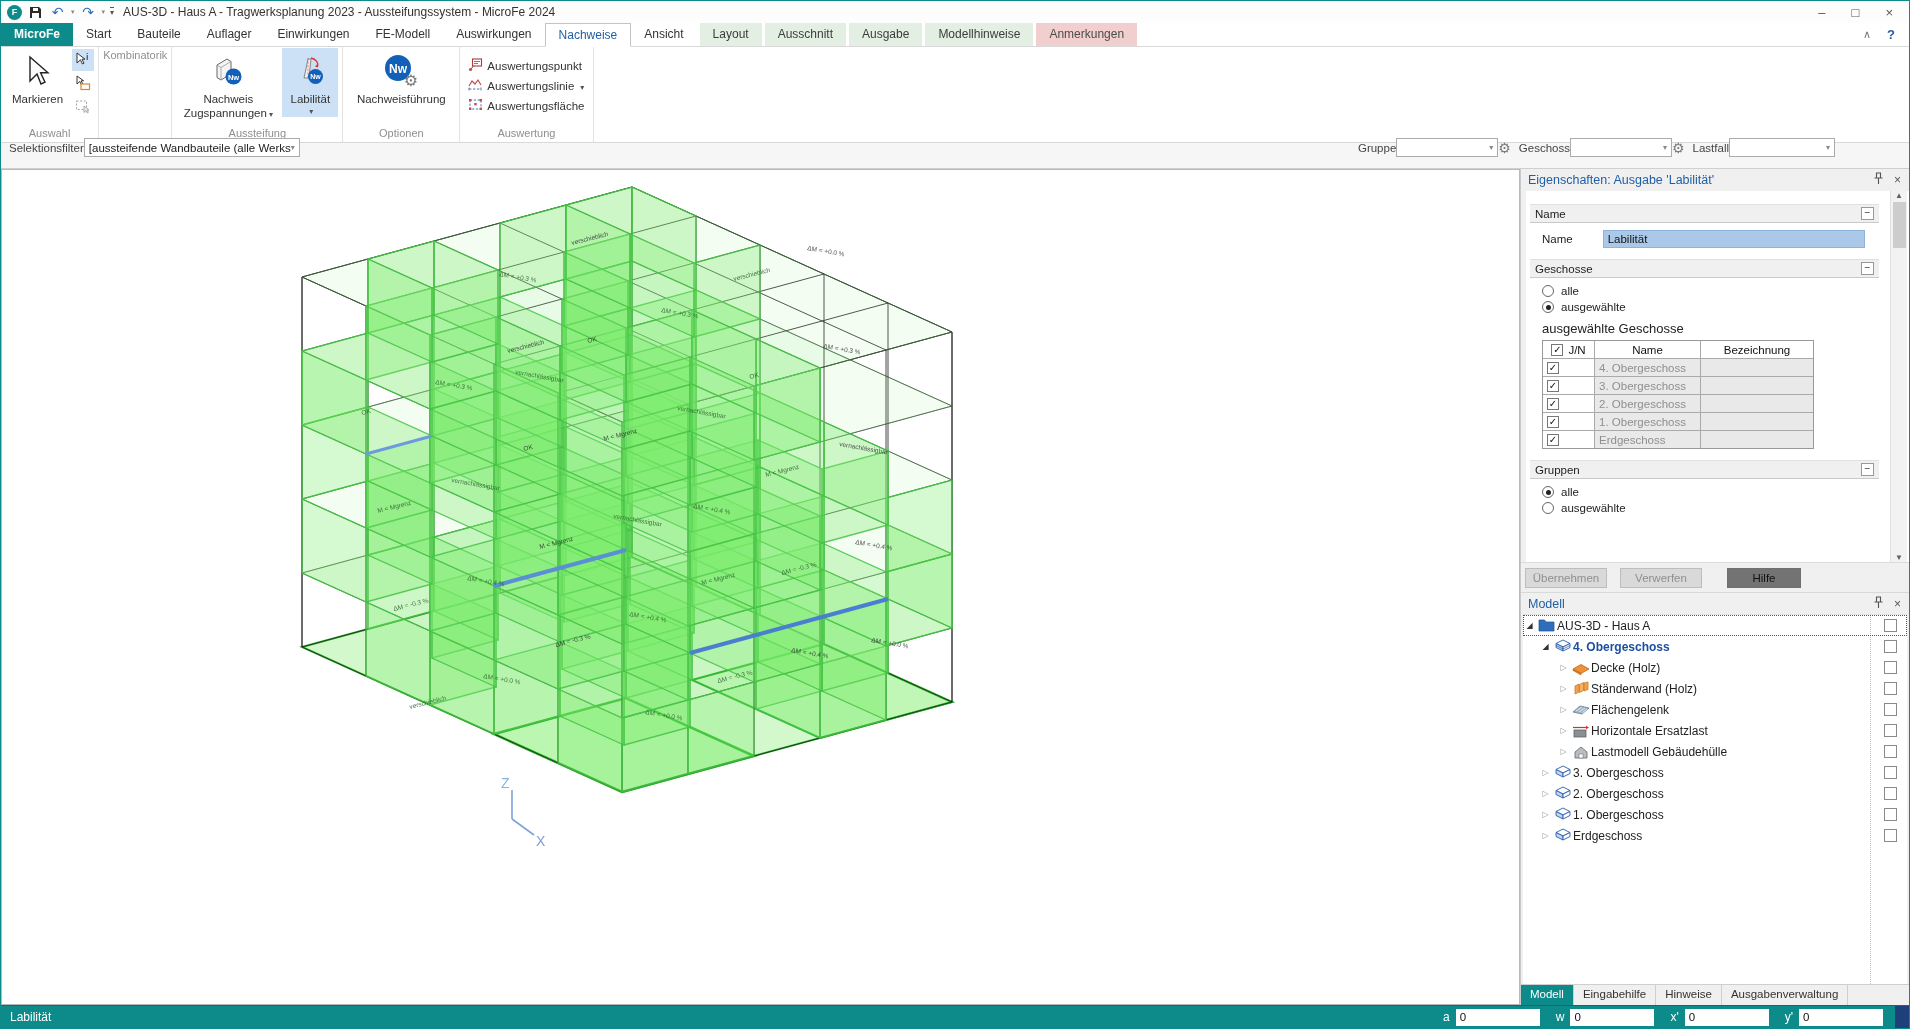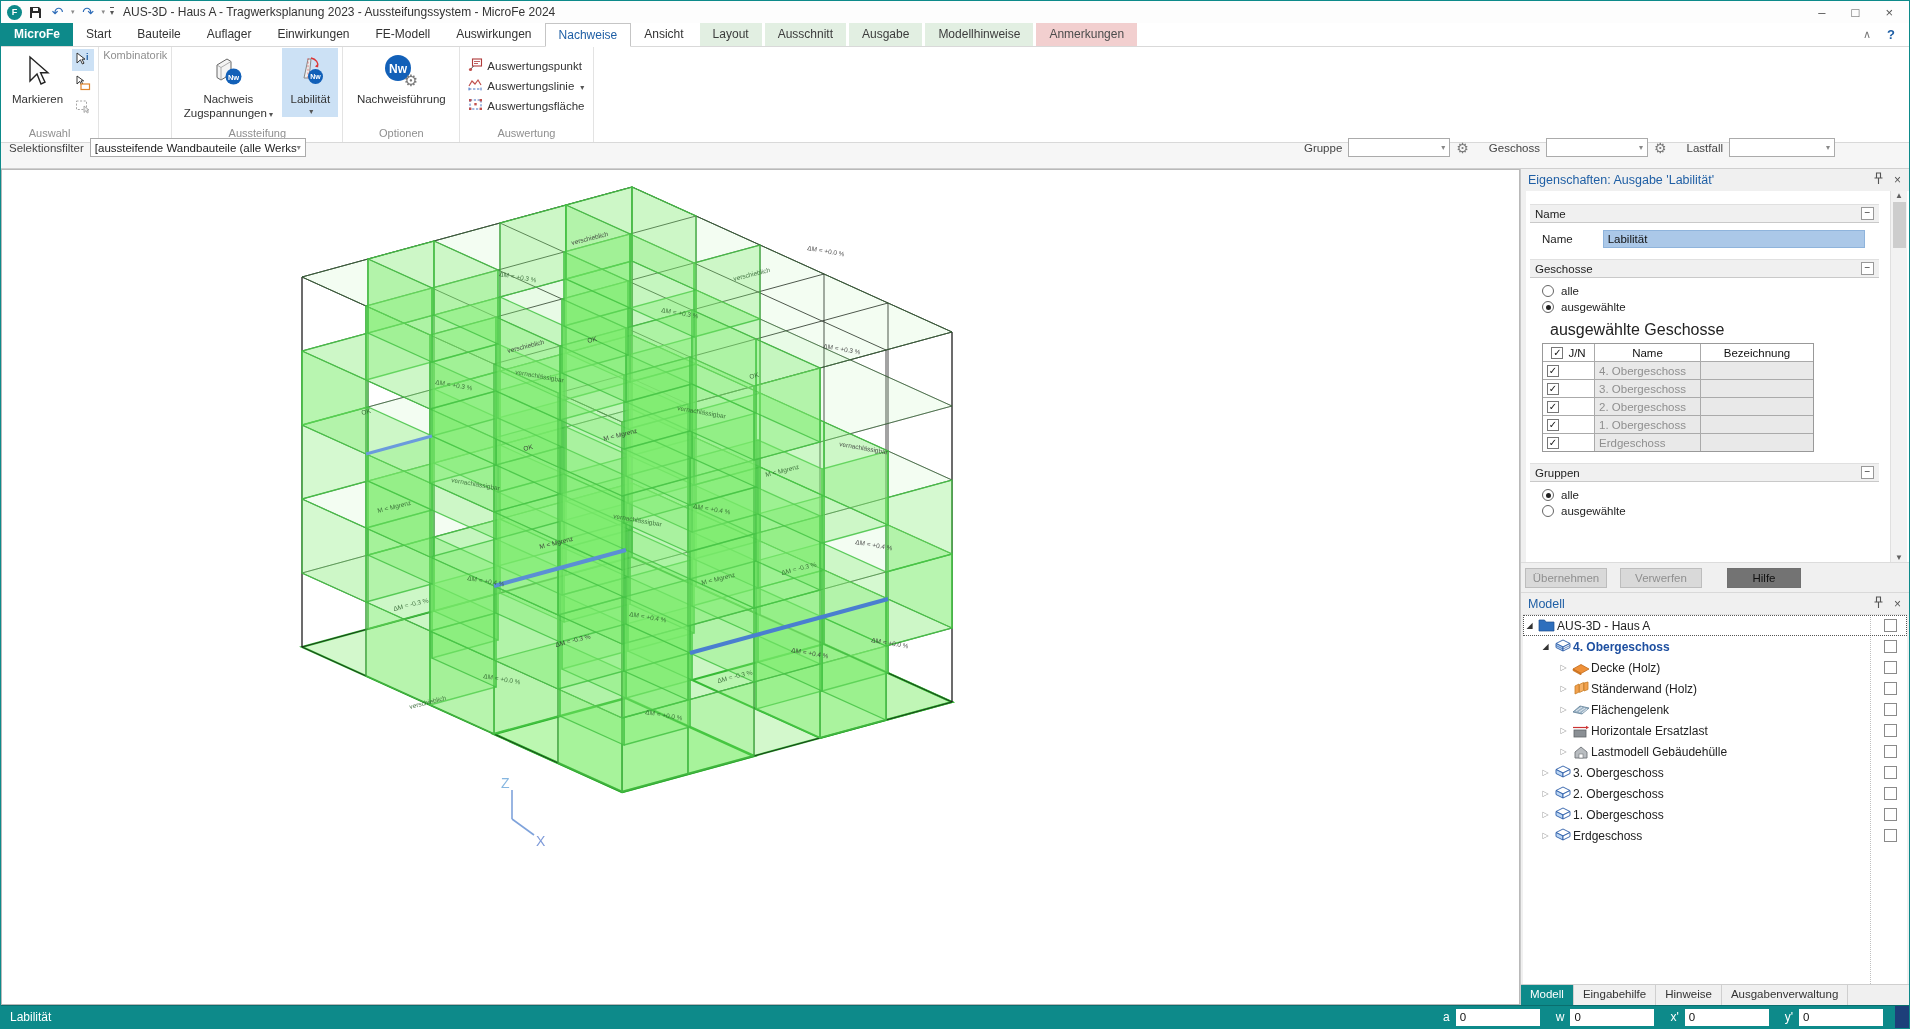--- a/index.html
+++ b/index.html
@@ -35,21 +35,21 @@
 .bigbtn .bicon{height:42px;display:flex;align-items:center;justify-content:center;margin-bottom:1px;}
 .bigbtn.selected{background:#cce1f5;}
 .ddarrow{font-size:8px;color:#555;margin-left:2px;}
 .smallcol{display:flex;flex-direction:column;gap:1px;padding-top:1px;}
 .smallbtn{width:22px;height:22px;display:flex;align-items:center;justify-content:center;}
 .smallbtn.selected{background:#cce1f5;}
 .ewktxt{font-size:15px;font-weight:bold;color:#1f5fa5;letter-spacing:1px;}
 .awcol{display:flex;flex-direction:column;padding:4px 4px 0;}
 .awrow{display:flex;align-items:flex-end;gap:4px;font-size:11.5px;color:#333;height:20px;}
 
-.filterrow{height:26px;background:#f6f6f6;border-bottom:1px solid #cfcfcf;display:flex;align-items:center;font-size:11.5px;color:#444;padding:0 8px 16px 8px;gap:6px;}
+.filterrow{height:26px;background:#f6f6f6;border-bottom:1px solid #cfcfcf;display:flex;align-items:center;font-size:11.5px;color:#444;padding:0 8px 16px 8px;gap:0;}
 .combo{background:#fff;border:1px solid #ababab;height:19px;display:flex;align-items:center;padding:0 4px;color:#222;}
 .combo .carrow{margin-left:auto;color:#888;font-size:8px;}
 .gearic{color:#7a7a7a;font-size:14px;}
 .fspacer{flex:1;}
 
 .main{flex:1;display:flex;min-height:0;}
 .viewport{flex:1;background:#fff;border:1px solid #b9b9b9;position:relative;overflow:hidden;}
 .viewport svg{position:absolute;left:0;top:0;}
 .rightpanel{width:389px;display:flex;flex-direction:column;background:#f0f0f0;border-left:1px solid #c9c9c9;}
 .ptitle{height:22px;display:flex;align-items:center;font-size:12.5px;color:#1f5fa5;padding:0 8px 0 7px;gap:10px;}
@@ -63,21 +63,21 @@
 .pcontent{flex:1;position:relative;background:#fff;margin-left:5px;overflow:hidden;padding:2px 30px 0 4px;}
 .scrollbar{position:absolute;right:2px;top:0;bottom:0;width:17px;background:#f2f2f2;border-left:1px solid #e0e0e0;display:flex;flex-direction:column;align-items:center;font-size:8px;color:#606060;}
 .sthumb{width:13px;height:46px;background:#cdcdcd;margin-top:2px;}
 .sfill{flex:1;}
 .sech{margin-top:11px;background:#f0f0f0;border-top:1px solid #e0e0e0;border-bottom:1px solid #c9c9c9;height:19px;display:flex;align-items:center;padding:0 5px;font-size:11.5px;color:#222;}
 .minusbox{margin-left:auto;width:13px;height:13px;border:1px solid #999;background:#fff;font-size:10px;line-height:10px;text-align:center;color:#333;}
 .frow{display:flex;align-items:center;margin:7px 0 0 12px;font-size:11.5px;color:#222;}
 .tinput{margin-left:30px;background:#abc8e8;border:1px solid #8fb4dc;width:262px;height:18px;font-size:11.5px;padding:0 4px;color:#111;display:flex;align-items:center;}
 .radio{width:12px;height:12px;border:1px solid #666;border-radius:50%;margin-right:7px;display:inline-flex;align-items:center;justify-content:center;background:#fff;}
 .radio.on::after{content:"";width:5px;height:5px;border-radius:50%;background:#222;}
-.slabel{margin:8px 0 0 20px;font-size:16px;color:#222;}
+.slabel{margin:8px 0 0 12px;font-size:13px;color:#222;}
 .gtable{margin:4px 0 0 12px;border:1px solid #999;width:272px;font-size:11.5px;}
 .gtr{display:flex;border-bottom:1px solid #aaa;}
 .gtr:last-child{border-bottom:none;}
 .gtc{border-right:1px solid #aaa;display:flex;align-items:center;padding:0 4px;height:17px;overflow:hidden;white-space:nowrap;}
 .gtc:last-child{border-right:none;}
 .c1{width:52px;}.c2{width:106px;}.c3{flex:1;}
 .gthead .gtc{background:#fff;color:#111;justify-content:center;}
 .gtd .c1{background:#fff;}
 .gtd .c2,.gtd .c3{background:#e9e9e9;color:#8f8f8f;justify-content:flex-start;}
 .cbx{width:12px;height:12px;border:1px solid #777;background:#fff;display:inline-flex;align-items:center;justify-content:center;font-size:10px;color:#111;line-height:1;}

